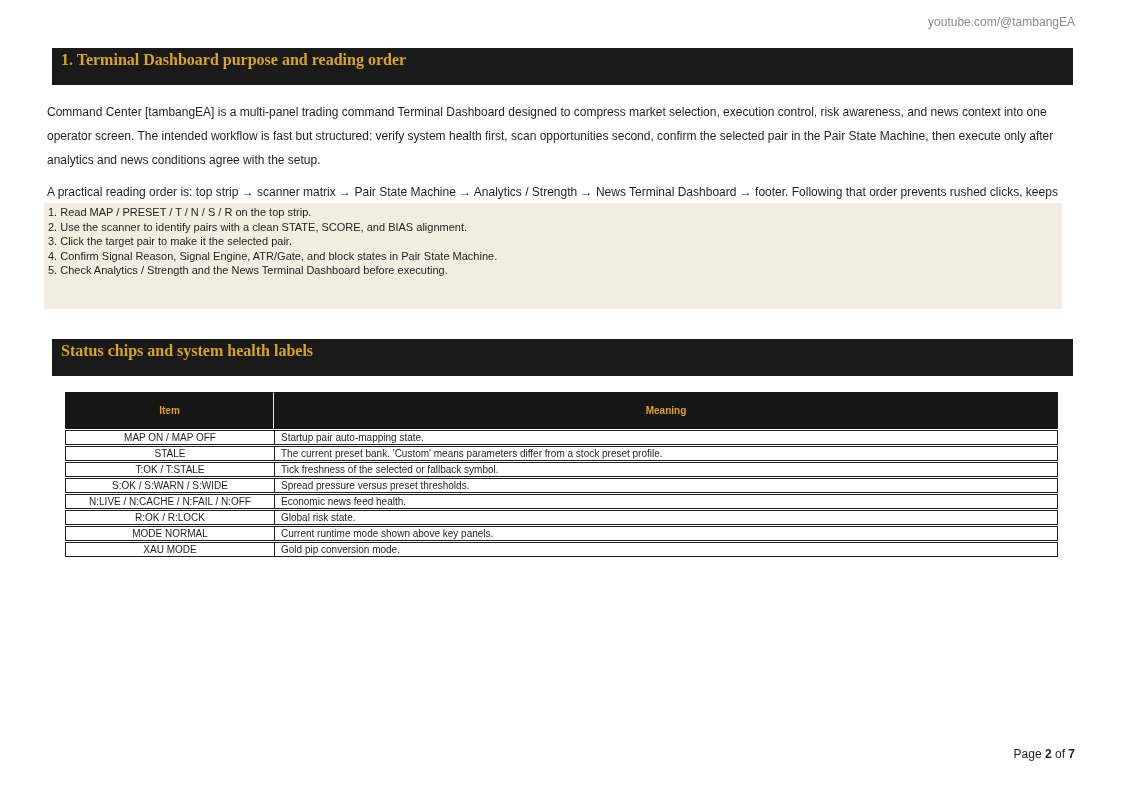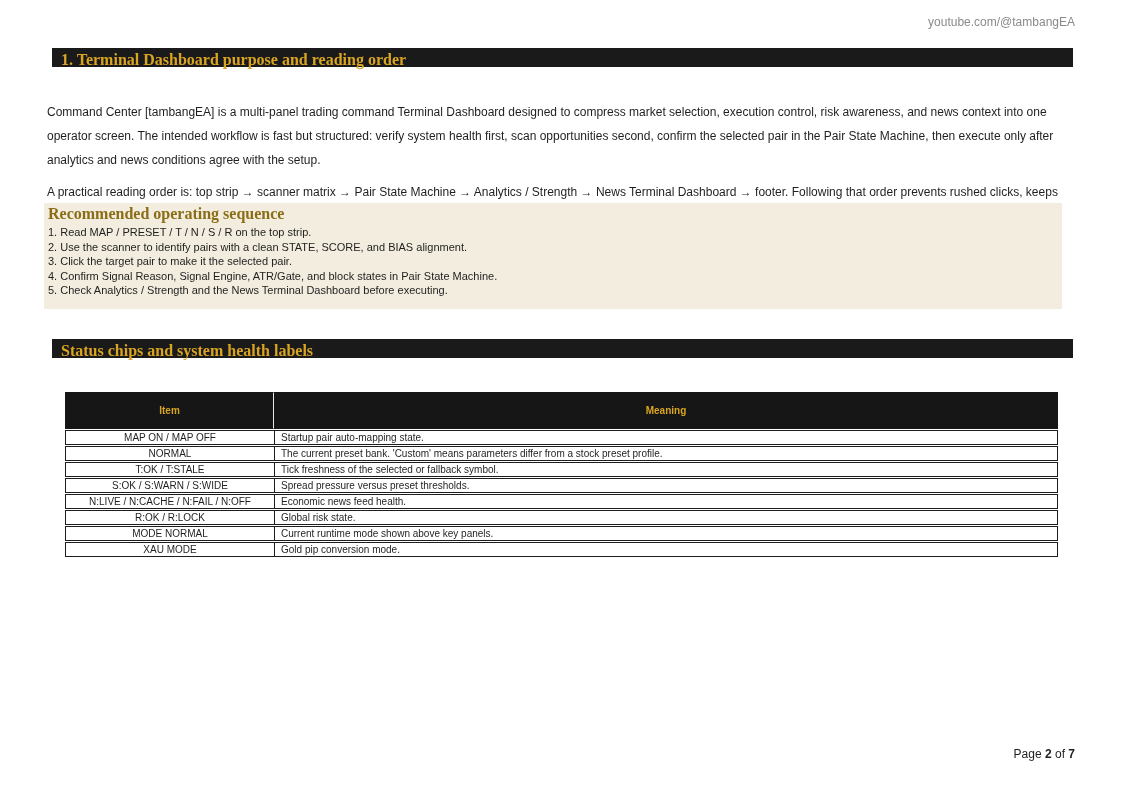--- a/index.html
+++ b/index.html
@@ -18,21 +18,21 @@
     top: 15px;
     right: 48px;
     font-size: 12px;
     color: #8a8a8a;
     text-decoration: none;
   }
   .section-bar {
     position: absolute;
     left: 52px;
     width: 1021px;
-    height: 19px;
+    height: 37px;
     background: #1a1a1a;
     color: #d9a421;
     font-family: "Liberation Serif", serif;
     font-weight: bold;
     font-size: 16px;
     line-height: 23px;
     padding-left: 9px;
     box-sizing: border-box;
     white-space: nowrap;
   }
@@ -118,21 +118,20 @@
   <div class="section-bar bar-1">
     <span>1. Terminal Dashboard purpose and reading order</span>
   </div>
 
   <div class="body-copy">
     <p>Command Center [tambangEA] is a multi-panel trading command Terminal Dashboard designed to compress market selection, execution control, risk awareness, and news context into one operator screen. The intended workflow is fast but structured: verify system health first, scan opportunities second, confirm the selected pair in the Pair State Machine, then execute only after analytics and news conditions agree with the setup.</p>
     <p>A practical reading order is: top strip → scanner matrix → Pair State Machine → Analytics / Strength → News Terminal Dashboard → footer. Following that order prevents rushed clicks, keeps the selected pair in context, and makes manual intervention more consistent.</p>
   </div>
 
   <div class="callout">
-    <div class="callout-title">Recommended operating sequence</div>
     <div>
       <div class="callout-step">1. Read MAP / PRESET / T / N / S / R on the top strip.</div>
       <div class="callout-step">2. Use the scanner to identify pairs with a clean STATE, SCORE, and BIAS alignment.</div>
       <div class="callout-step">3. Click the target pair to make it the selected pair.</div>
       <div class="callout-step">4. Confirm Signal Reason, Signal Engine, ATR/Gate, and block states in Pair State Machine.</div>
       <div class="callout-step">5. Check Analytics / Strength and the News Terminal Dashboard before executing.</div>
     </div>
   </div>
 
   <div class="section-bar bar-2">
@@ -145,21 +144,21 @@
         <th class="col-item">Item</th>
         <th class="col-meaning">Meaning</th>
       </tr>
     </thead>
     <tbody>
       <tr>
         <td class="item-cell">MAP ON / MAP OFF</td>
         <td class="meaning-cell">Startup pair auto-mapping state.</td>
       </tr>
       <tr>
-        <td class="item-cell">NORMAL</td>
+        <td class="item-cell">STALE</td>
         <td class="meaning-cell">The current preset bank. 'Custom' means parameters differ from a stock preset profile.</td>
       </tr>
       <tr>
         <td class="item-cell">T:OK / T:STALE</td>
         <td class="meaning-cell">Tick freshness of the selected or fallback symbol.</td>
       </tr>
       <tr>
         <td class="item-cell">S:OK / S:WARN / S:WIDE</td>
         <td class="meaning-cell">Spread pressure versus preset thresholds.</td>
       </tr>

